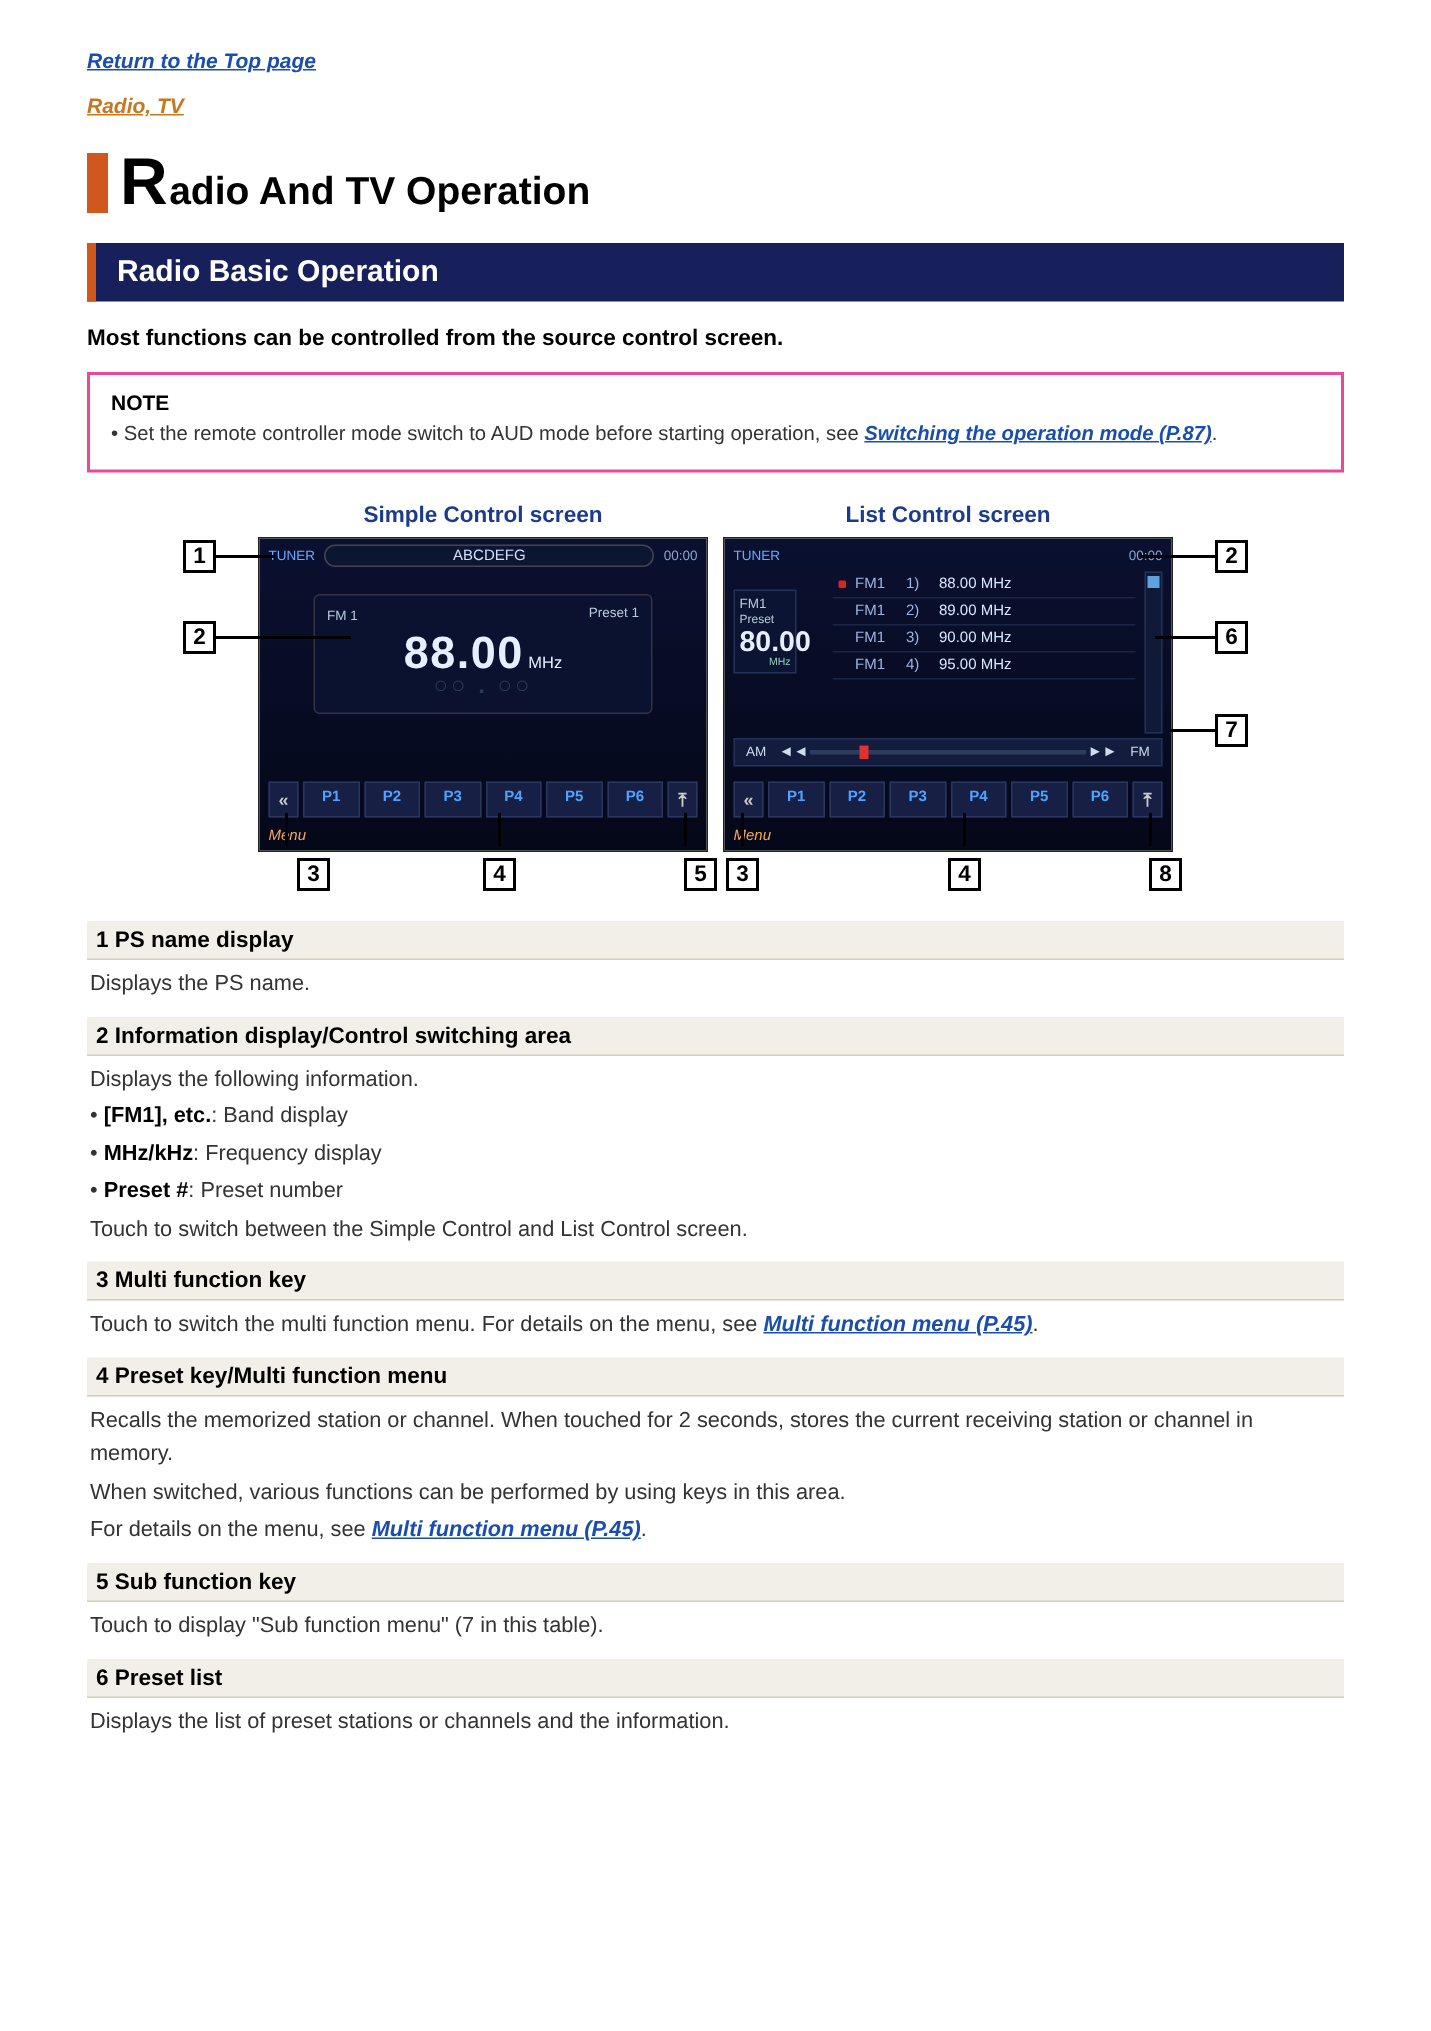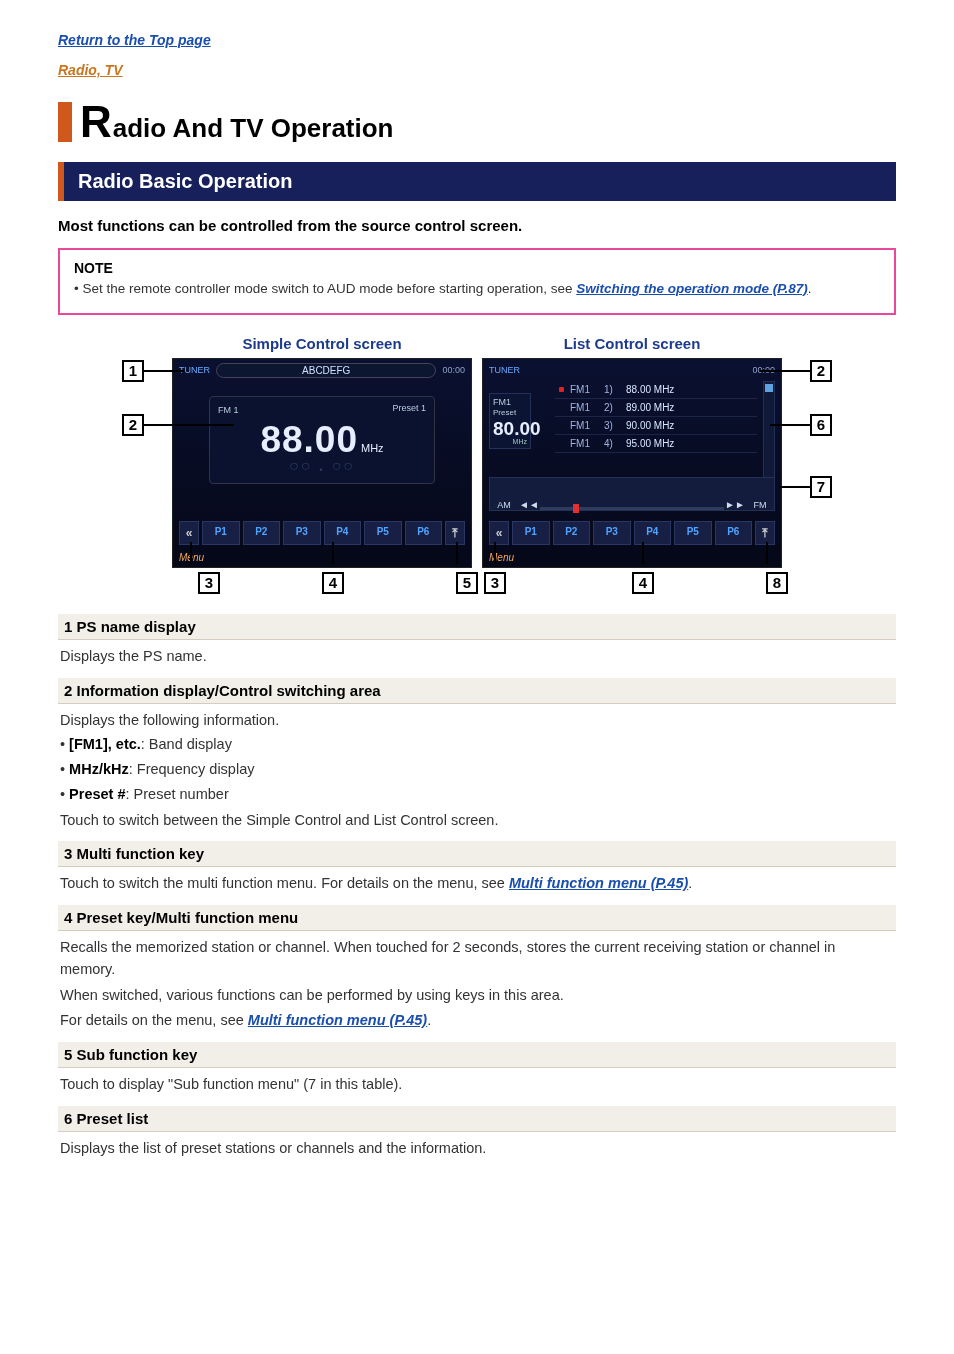--- a/index.html
+++ b/index.html
@@ -120,41 +120,41 @@
   }
   
   .s-topbar { display:flex; align-items:center; padding:4px 6px; gap:6px; }
   .s-tuner { color:#6aaaff; font-size:9px; }
   .s-ps { flex:1; text-align:center; border:1px solid #445; border-radius:10px; padding:1px 0; color:#cfe0ff; font-size:10px; background:#0d1630; }
   .s-time { color:#8fa1c7; font-size:9px; }
   .s-mid { margin:14px 36px 8px 36px; border:1px solid #334; padding:8px; background:#0a1230; position:relative; border-radius:4px; }
   .s-band { font-size:9px; color:#bcd; }
   .s-preset { position:absolute; right:8px; top:6px; font-size:9px; color:#bcd; }
   .s-freq { display:flex; align-items:baseline; justify-content:center; color:#e6eeff; margin-top:4px; }
-  .s-freq-big { font-size:37px; font-weight:bold; letter-spacing:1px; }
+  .s-freq-big { font-size:30px; font-weight:bold; letter-spacing:1px; }
   .s-freq-unit { font-size:11px; margin-left:3px; }
   .s-ghost { display:flex; justify-content:center; color:#2a3a5a; font-size:16px; font-weight:bold; letter-spacing:2px; margin-top:-4px; }
   .s-bot { position:absolute; left:6px; right:6px; bottom:22px; display:flex; gap:3px; }
   .s-bot .bk { flex:1; background:#172044; border:1px solid #2a3660; text-align:center; padding:4px 0; color:#4fa3ff; font-size:10px; font-weight:bold; }
   .s-bot .narrow { flex:0 0 20px; color:#ccc; font-size:12px; }
   .s-menu { position:absolute; left:6px; bottom:4px; color:#f5a85c; font-size:10px; font-style:italic; }
 
   .l-left { position:absolute; top:34px; left:6px; width:42px; background:#0b1432; border:1px solid #233058; padding:3px; font-size:9px; color:#bcd; }
   .l-left .lbl { text-align:right; color:#bcd; font-size:8px; }
   .l-left .fbig { color:#e6eeff; font-size:19px; font-weight:bold; line-height:1; margin-top:2px; }
   .l-left .funit { color:#9cb; font-size:7px; text-align:right; }
   .l-list { position:absolute; top:22px; left:72px; right:24px; }
   .l-li { display:flex; align-items:center; border-bottom:1px solid #1b2546; padding:3px 4px; color:#cfe0ff; font-size:10px; gap:6px; }
   .l-li .reddot { width:5px; height:5px; background:#d22; border-radius:1px; }
   .l-li .c1 { color:#9fb4e0; width:28px; }
   .l-li .c2 { color:#9fb4e0; width:16px; }
   .l-li .c3 { color:#d9e7ff; }
   .l-slider { position:absolute; right:6px; top:22px; bottom:78px; width:12px; background:#101a38; border:1px solid #223058; }
   .l-slider .thumb { position:absolute; top:2px; left:1px; right:1px; height:8px; background:#5fa2e0; }
-  .l-seek { position:absolute; left:6px; right:6px; bottom:56px; height:34px; display:flex; align-items:flex-end; background:#131c3c; border:1px solid #233058; }
+  .l-seek { position:absolute; left:6px; right:6px; bottom:56px; height:19px; display:flex; align-items:center; background:#131c3c; border:1px solid #233058; }
   .l-seek .am { width:28px; text-align:center; color:#cde; font-size:9px; }
   .l-seek .bar { flex:1; height:3px; background:#303c5e; position:relative; }
   .l-seek .bar .knob { position:absolute; left:18%; top:-3px; width:6px; height:9px; background:#e03030; }
   .l-seek .fm { width:28px; text-align:center; color:#cde; font-size:9px; }
   .l-seek .arr { width:22px; text-align:center; color:#cde; font-size:10px; }
 
   
   .item-head {
     background:#f2efe9;
     font-weight:bold;

